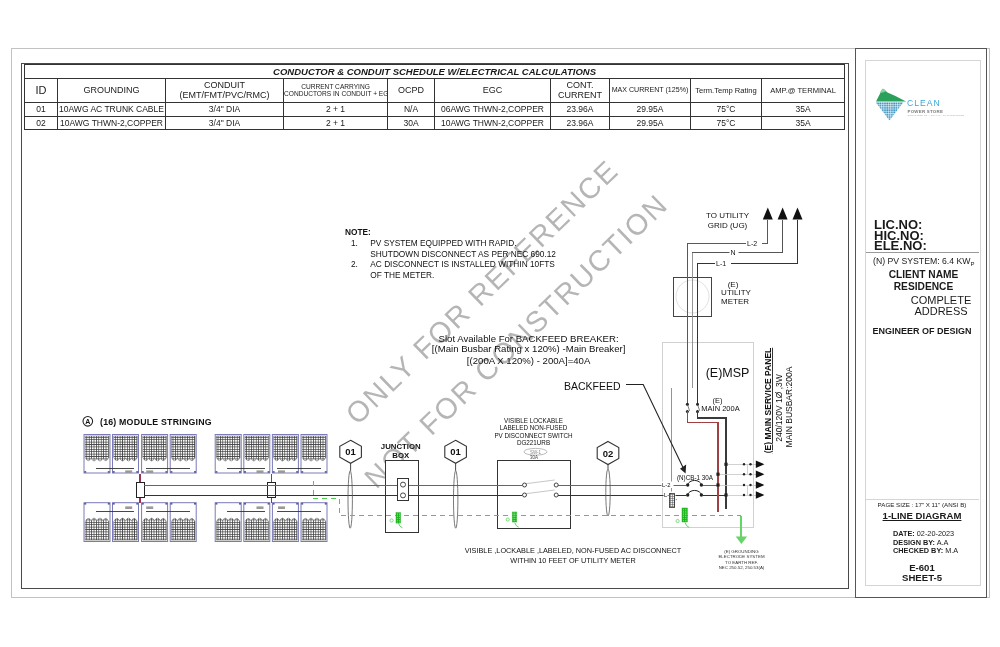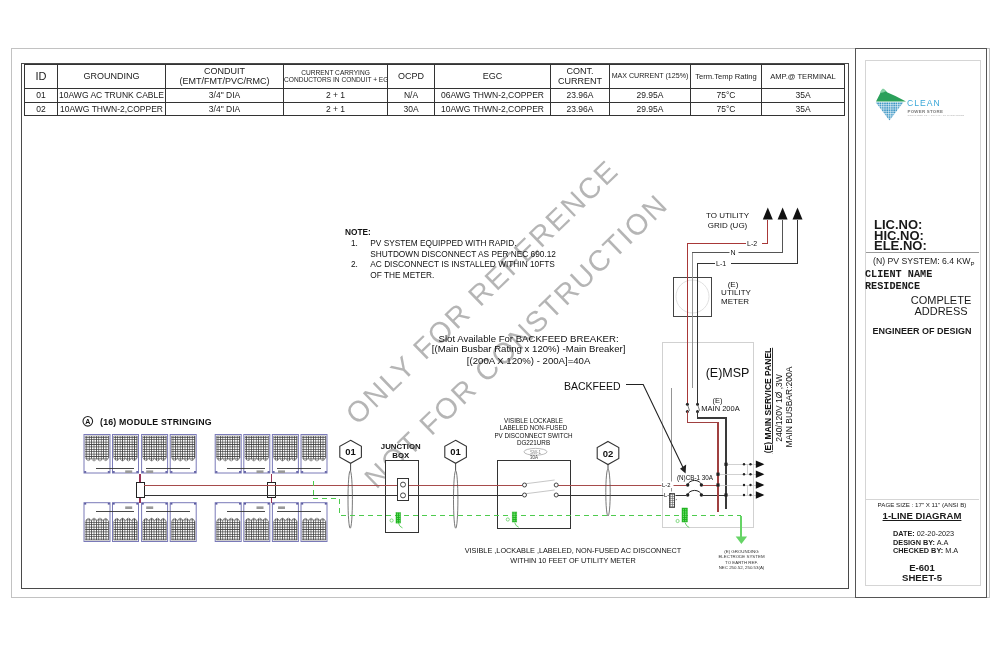--- a/index.html
+++ b/index.html
@@ -38,20 +38,23 @@
       <col style="width:118px">
       <col style="width:104px">
       <col style="width:47px">
       <col style="width:116px">
       <col style="width:59px">
       <col style="width:81px">
       <col style="width:71px">
       <col style="width:83px">
     </colgroup>
  <tbody>
+      <tr>
+        <td colspan="10" style="height:13px;font-style:italic;font-weight:bold;font-size:9.5px;">CONDUCTOR &amp; CONDUIT SCHEDULE W/ELECTRICAL CALCULATIONS</td>
+      </tr>
  <tr style="height:24px;">
    <td style="font-size:11px;">ID</td>
    <td style="">GROUNDING</td>
    <td style="">CONDUIT<br>(EMT/FMT/PVC/RMC)</td>
    <td style="font-size:6.6px;">CURRENT CARRYING<br>CONDUCTORS IN CONDUIT + EGC</td>
    <td style="">OCPD</td>
    <td style="">EGC</td>
    <td style="">CONT.<br>CURRENT</td>
    <td style="font-size:7.1px;">MAX CURRENT (125%)</td>
    <td style="font-size:7.6px;text-align:center;">Term.Temp Rating</td>
@@ -454,21 +457,21 @@
   <text x="39.5" y="28.6" font-size="4.4" fill="#787878" letter-spacing="0.25" font-weight="bold" font-family="Liberation Sans">POWER STORE</text>
   <text x="39.5" y="32.4" font-size="2.3" fill="#aaa" letter-spacing="0.2" font-family="Liberation Sans">COMMITTED TO A QUALITY OF EXCELLENCE</text>
 </svg>
 
 <div class="tb" style="left:874px;top:220px;font-size:13px;font-weight:bold;line-height:10.7px;">LIC.NO:<br>HIC.NO:<br>ELE.NO:</div>
 
 <div class="abs" style="left:866px;top:252px;width:113px;border-top:1px solid #999;"></div>
 
 <div class="tb" style="left:873px;top:256.5px;font-size:8.7px;">(N) PV SYSTEM: 6.4 KW<span style="font-size:6px;vertical-align:-2px;">P</span></div>
 
-<div class="tb" style="left:865px;top:269px;width:117px;text-align:left;font-size:10.2px;font-weight:bold;line-height:11.5px;font-family:Liberation Mono, monospace;">CLIENT NAME<br>RESIDENCE</div>
+<div class="tb" style="left:865px;top:269px;width:117px;text-align:center;font-size:10.2px;font-weight:bold;line-height:11.5px;">CLIENT NAME<br>RESIDENCE</div>
 
 <div class="tb" style="left:865px;top:295px;width:134px;text-align:center;font-size:11px;line-height:10.5px;margin-left:9px;">COMPLETE<br>ADDRESS</div>
 
 <div class="tb" style="left:865px;top:326.5px;width:114px;text-align:center;font-size:9px;font-weight:bold;">ENGINEER OF DESIGN</div>
 
 <div class="abs" style="left:866px;top:499px;width:113px;border-top:1px solid #d5d5d5;"></div>
 
 <div class="tb" style="left:865px;top:502px;width:114px;text-align:center;font-size:6.2px;">PAGE SIZE : 17" X 11" (ANSI B)</div>
 
 <div class="tb" style="left:865px;top:511px;width:114px;text-align:center;font-size:9.6px;font-weight:bold;text-decoration:underline;">1-LINE DIAGRAM</div>

